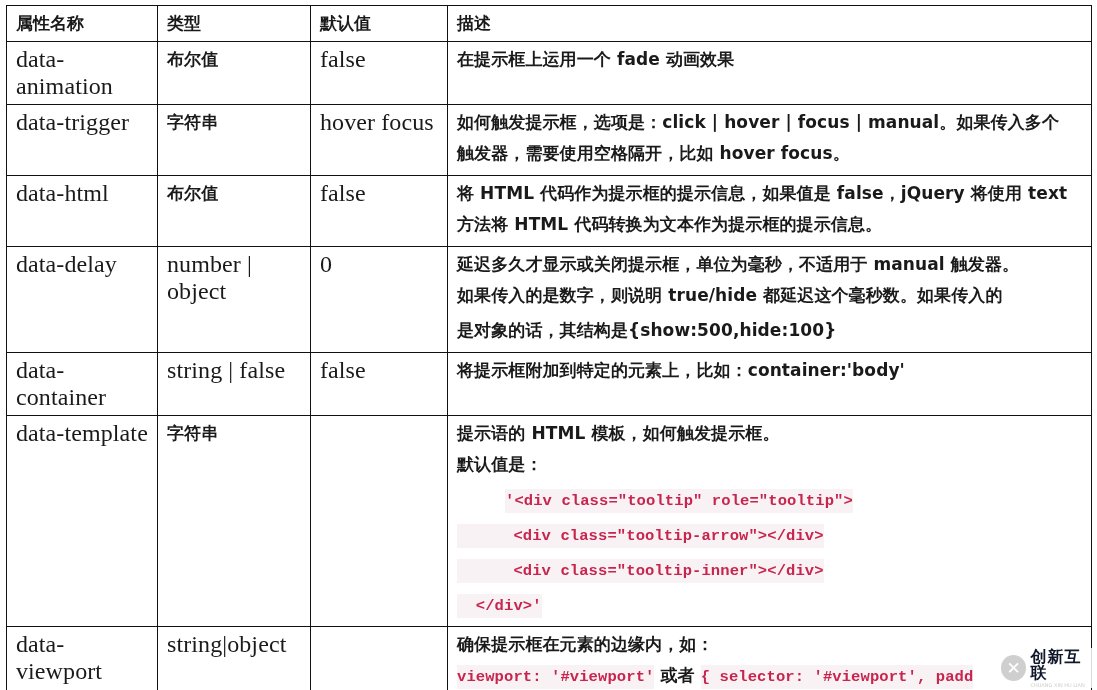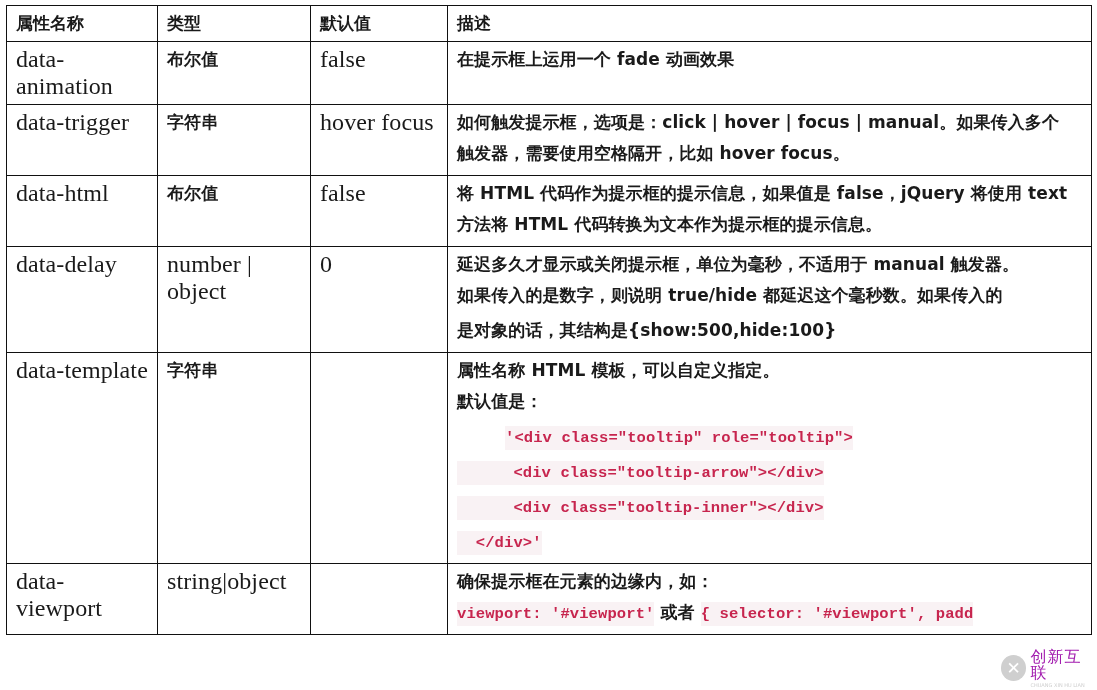--- a/index.html
+++ b/index.html
@@ -98,22 +98,23 @@
       justify-content: center;
     }
     .wm-text {
       display: flex;
       flex-direction: column;
       line-height: 1;
     }
     .wm-main {
       font-family: "DejaVu Sans", sans-serif;
       font-size: 16px;
-      color: #a21caf;
+      color: #0f172a;
       letter-spacing: 1px;
+      font-weight: bold;
     }
     .wm-sub {
       font-family: "DejaVu Sans", sans-serif;
       font-size: 5px;
       color: #cfcfcf;
       margin-top: 2px;
     }
   </style>
 </head>
 <body>
@@ -169,27 +170,35 @@
       <td>data-delay</td>
       <td>number | object</td>
       <td>0</td>
       <td class="cn">
         <span class="desc-line" style="line-height:27px">延迟多久才显示或关闭提示框，单位为毫秒，不适用于 manual 触发器。</span>
         <span class="desc-line">如果传入的是数字，则说明 true/hide 都延迟这个毫秒数。如果传入的</span>
         <span class="desc-line">是对象的话，其结构是{show:500,hide:100}</span>
       </td>
     </tr>
 
+    <tr>
+      <td>data-container</td>
+      <td>string | false</td>
+      <td>false</td>
+      <td class="cn">
+        <span class="desc-line" style="line-height:27px">将提示框附加到特定的元素上，比如：container:'body'</span>
+      </td>
+    </tr>
 
     <tr>
       <td>data-template</td>
       <td class="cn">字符串</td>
       <td></td>
       <td class="cn">
-        <span class="desc-line" style="line-height:27px">属性名称 HTML 模板，可以自定义指定。</span>
+        <span class="desc-line" style="line-height:27px">提示语的 HTML 模板，如何触发提示框。</span>
         <span class="desc-line">默认值是：</span>
         <span class="code-block-line" style="padding-left:48px"><code class="snip">'&lt;div class="tooltip" role="tooltip"&gt;</code></span>
         <span class="code-block-line"><code class="snip">      &lt;div class="tooltip-arrow"&gt;&lt;/div&gt;</code></span>
         <span class="code-block-line"><code class="snip">      &lt;div class="tooltip-inner"&gt;&lt;/div&gt;</code></span>
         <span class="code-block-line"><code class="snip">  &lt;/div&gt;'</code></span>
       </td>
     </tr>
 
     <tr>
       <td>data-viewport</td>

